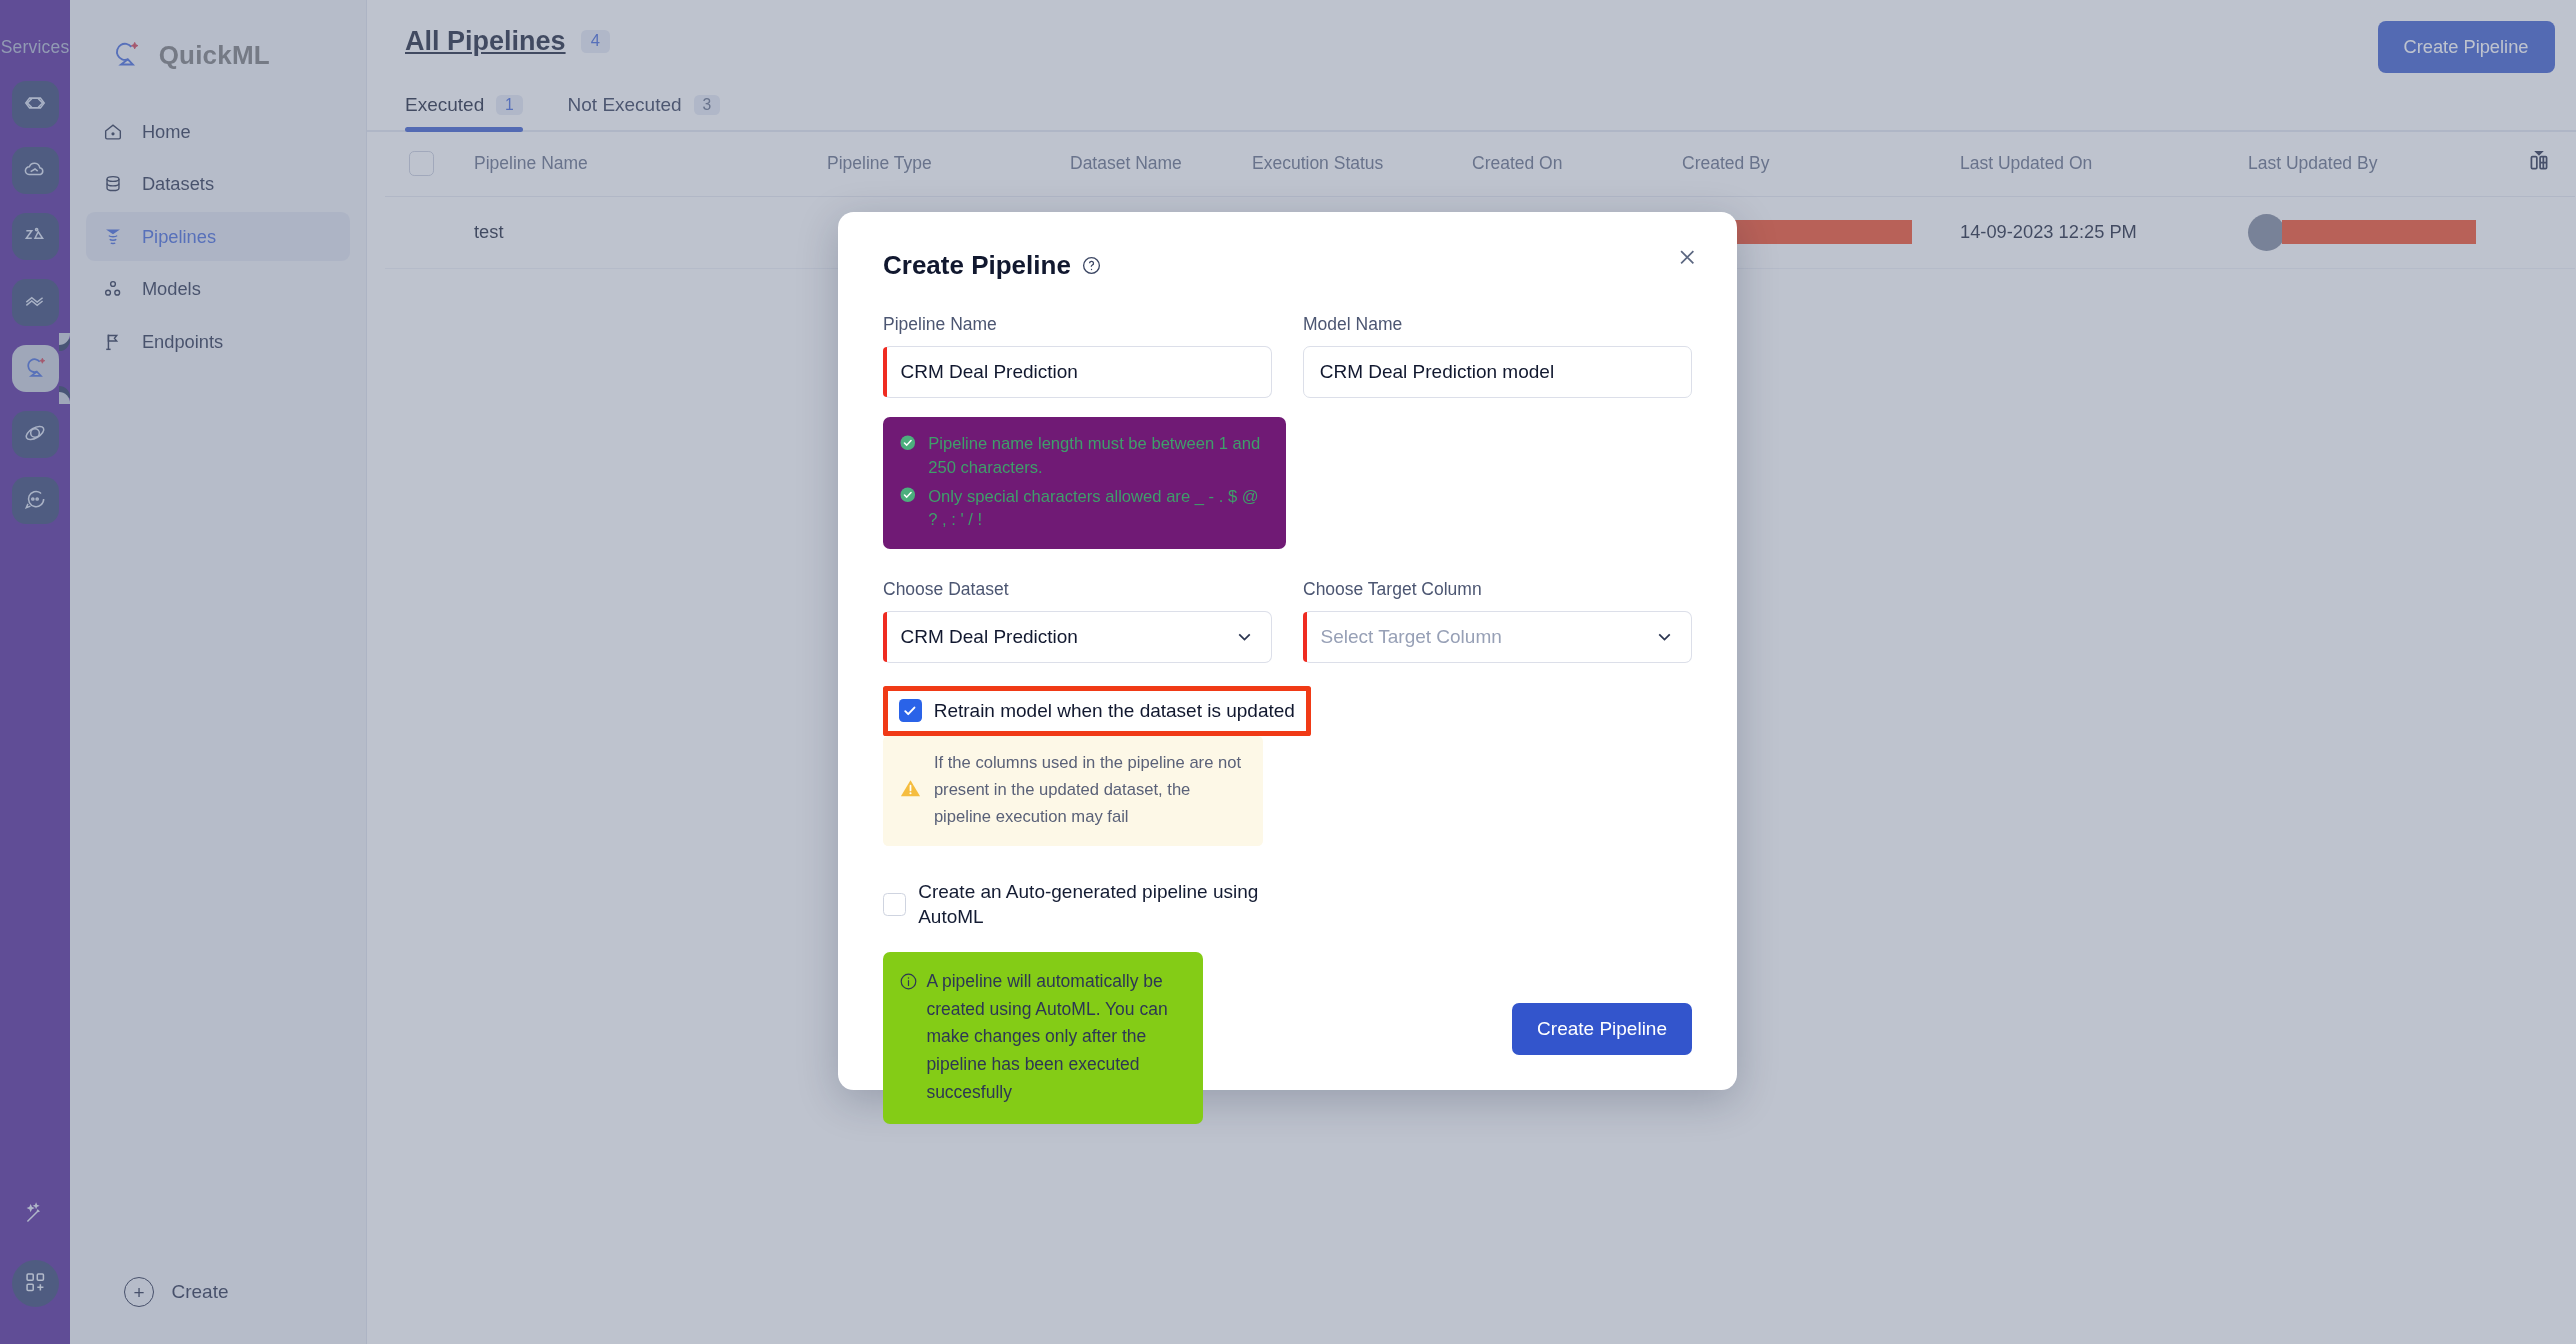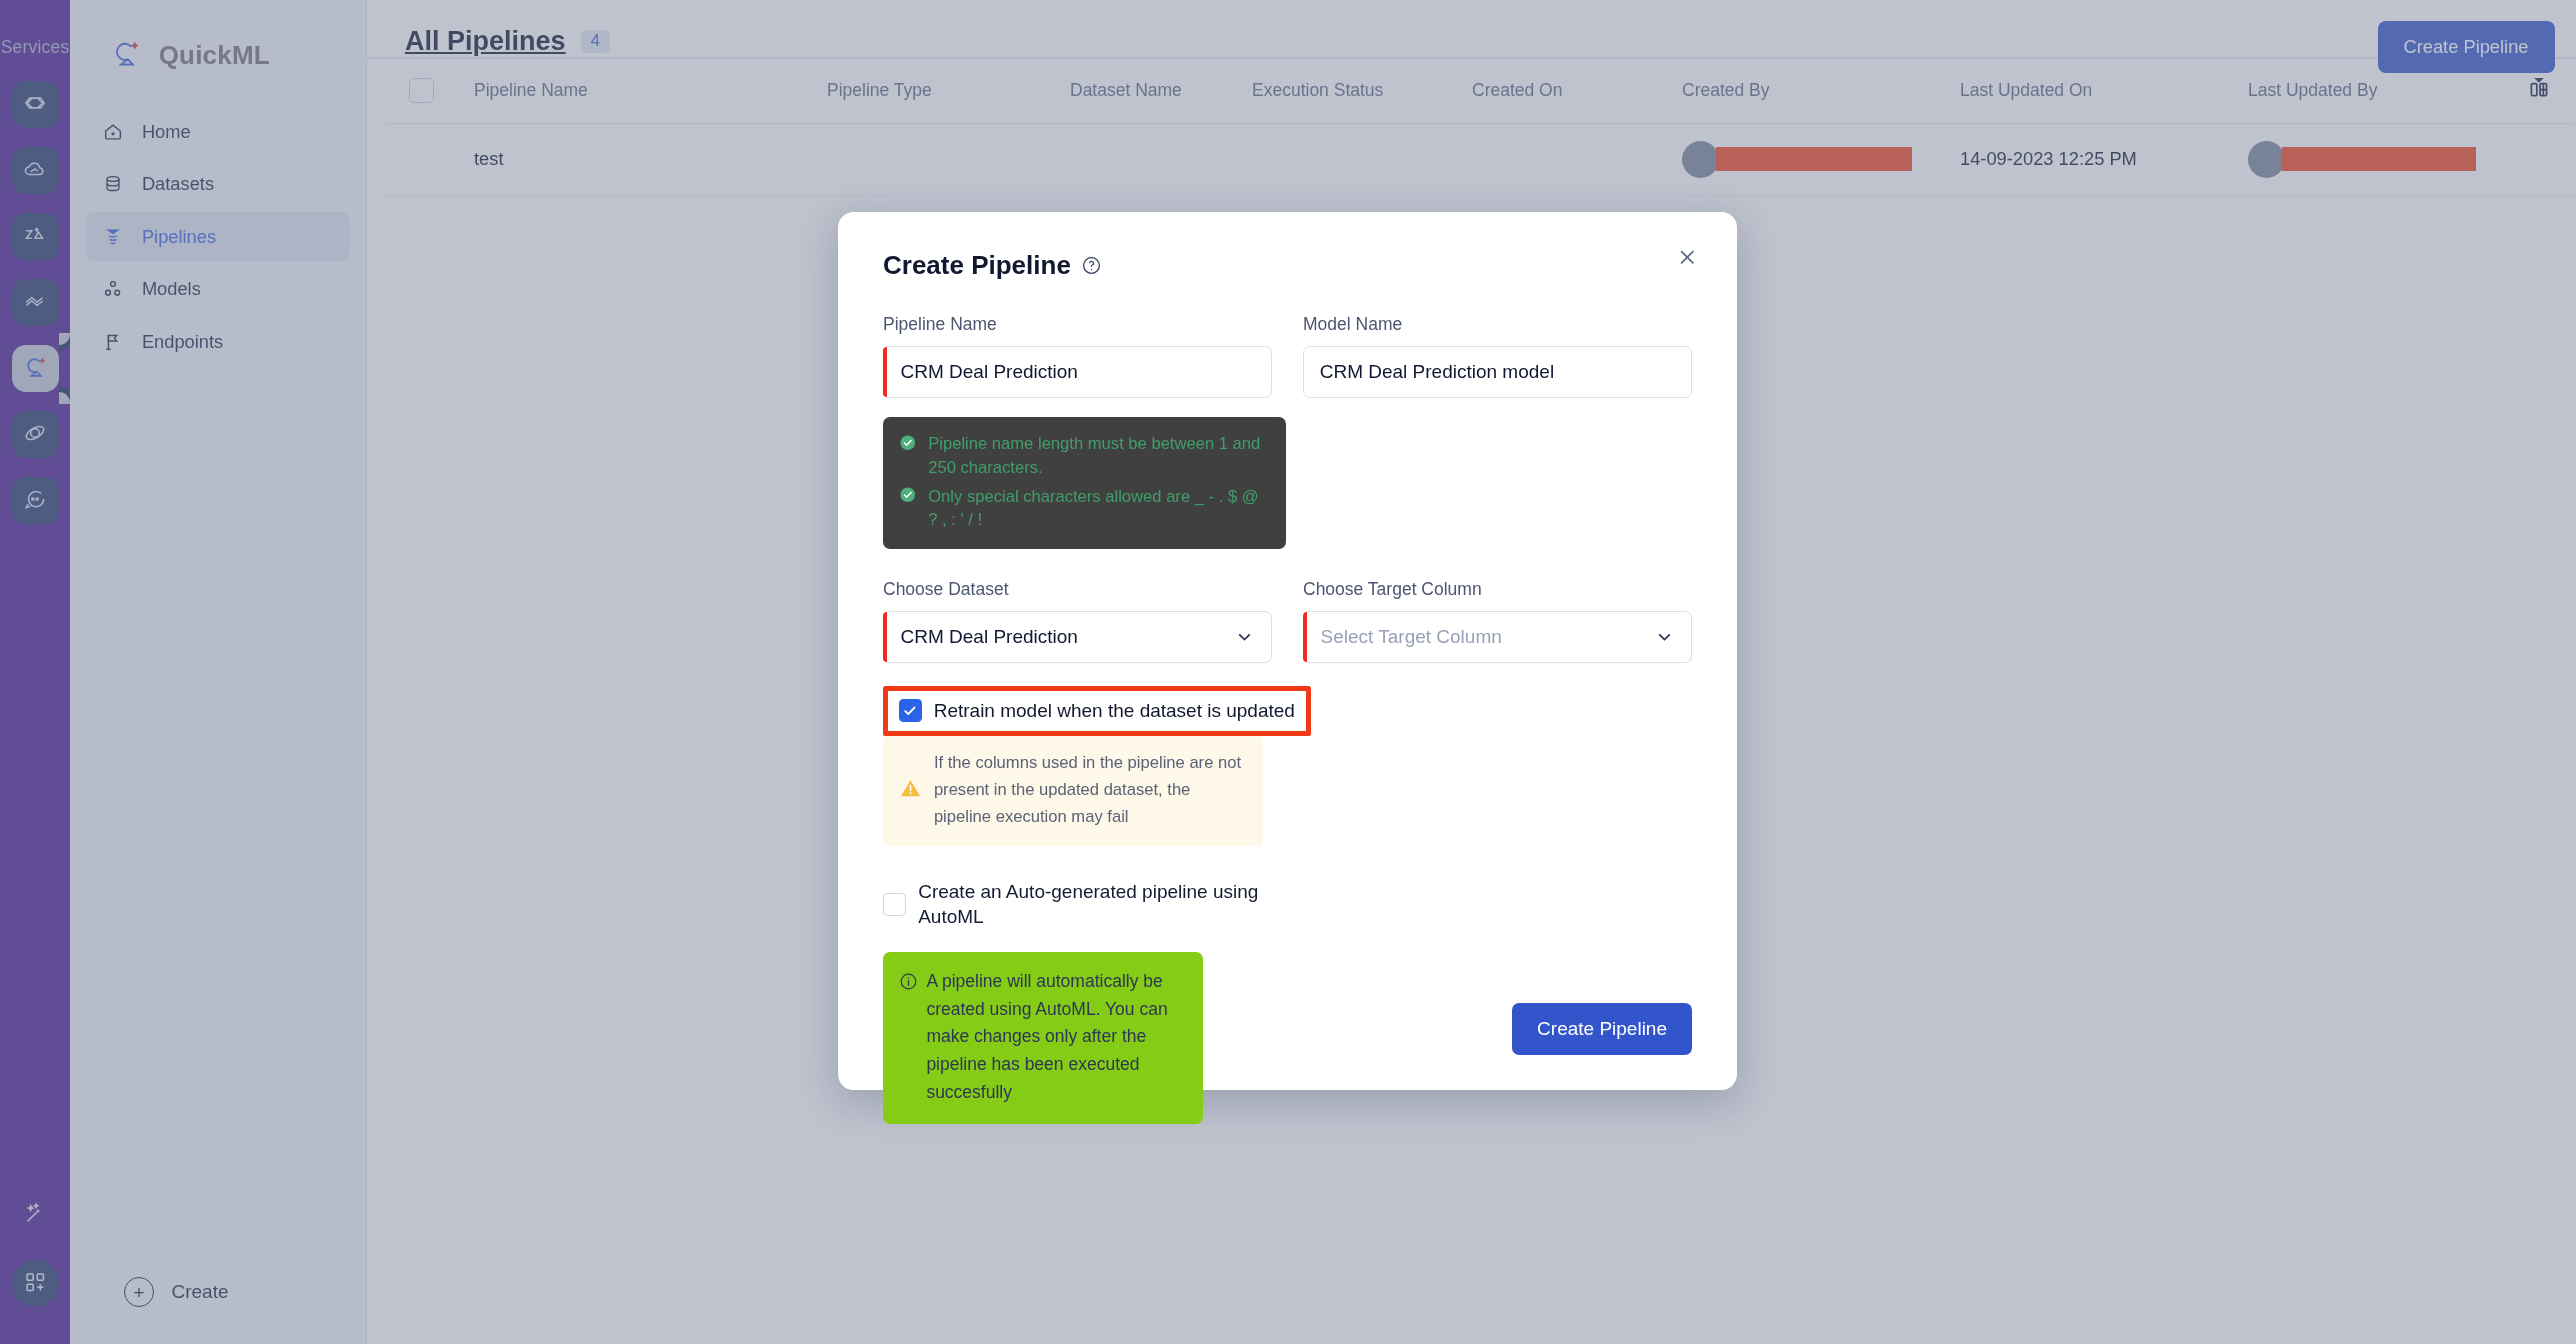--- a/index.html
+++ b/index.html
@@ -169,21 +169,21 @@
   }
   .input-box.req { border-left: none; padding-left: 17.5px; }
   .input-box.req::before {
     content: ""; position: absolute; left: 0; top: 0; bottom: 0;
     width: 3.5px; background: #ef2b21; border-radius: 7px 0 0 7px;
   }
   .input-box .ph { color: #97a0b6; }
   .chev { margin-left: auto; color: #2b3550; display: flex; }
 
   .hints {
-    width: 403px; background: #404040; border-radius: 7px;
+    width: 403px; background: #701a75; border-radius: 7px;
     margin-top: 19px; padding: 15.7px 17.5px 17.5px 15.7px;
     display: flex; flex-direction: column; gap: 5.2px;
   }
   .hint { display: flex; gap: 10.5px; font-size: 16.6px; color: #3f9e6a; line-height: 1.42; }
   .hint-ico { flex: 0 0 19px; margin-top: 1.7px; }
 
   .row2 { display: flex; gap: 31px; margin-top: 30px; }
 
   .cb-highlight {
     margin-top: 23px; width: 428px;
@@ -410,20 +410,30 @@
   </div>
 
   <div class="main">
 
     <div class="main-head">
       <div class="page-title-row">
         <span class="page-title">All Pipelines</span>
         <span class="count-badge">4</span>
       </div>
 
+      <div class="tabs">
+        <div class="tab active">
+          <span>Executed</span>
+          <span class="tab-badge">1</span>
+        </div>
+        <div class="tab">
+          <span>Not Executed</span>
+          <span class="tab-badge">3</span>
+        </div>
+      </div>
     </div>
     <div class="tabs-line"></div>
 
     <div class="table-wrap">
       <div class="t-head">
         <div class="c-check">
           <span class="hdr-check"></span>
         </div>
         <div class="c-name">Pipeline Name</div>
         <div class="c-type">Pipeline Type</div>

